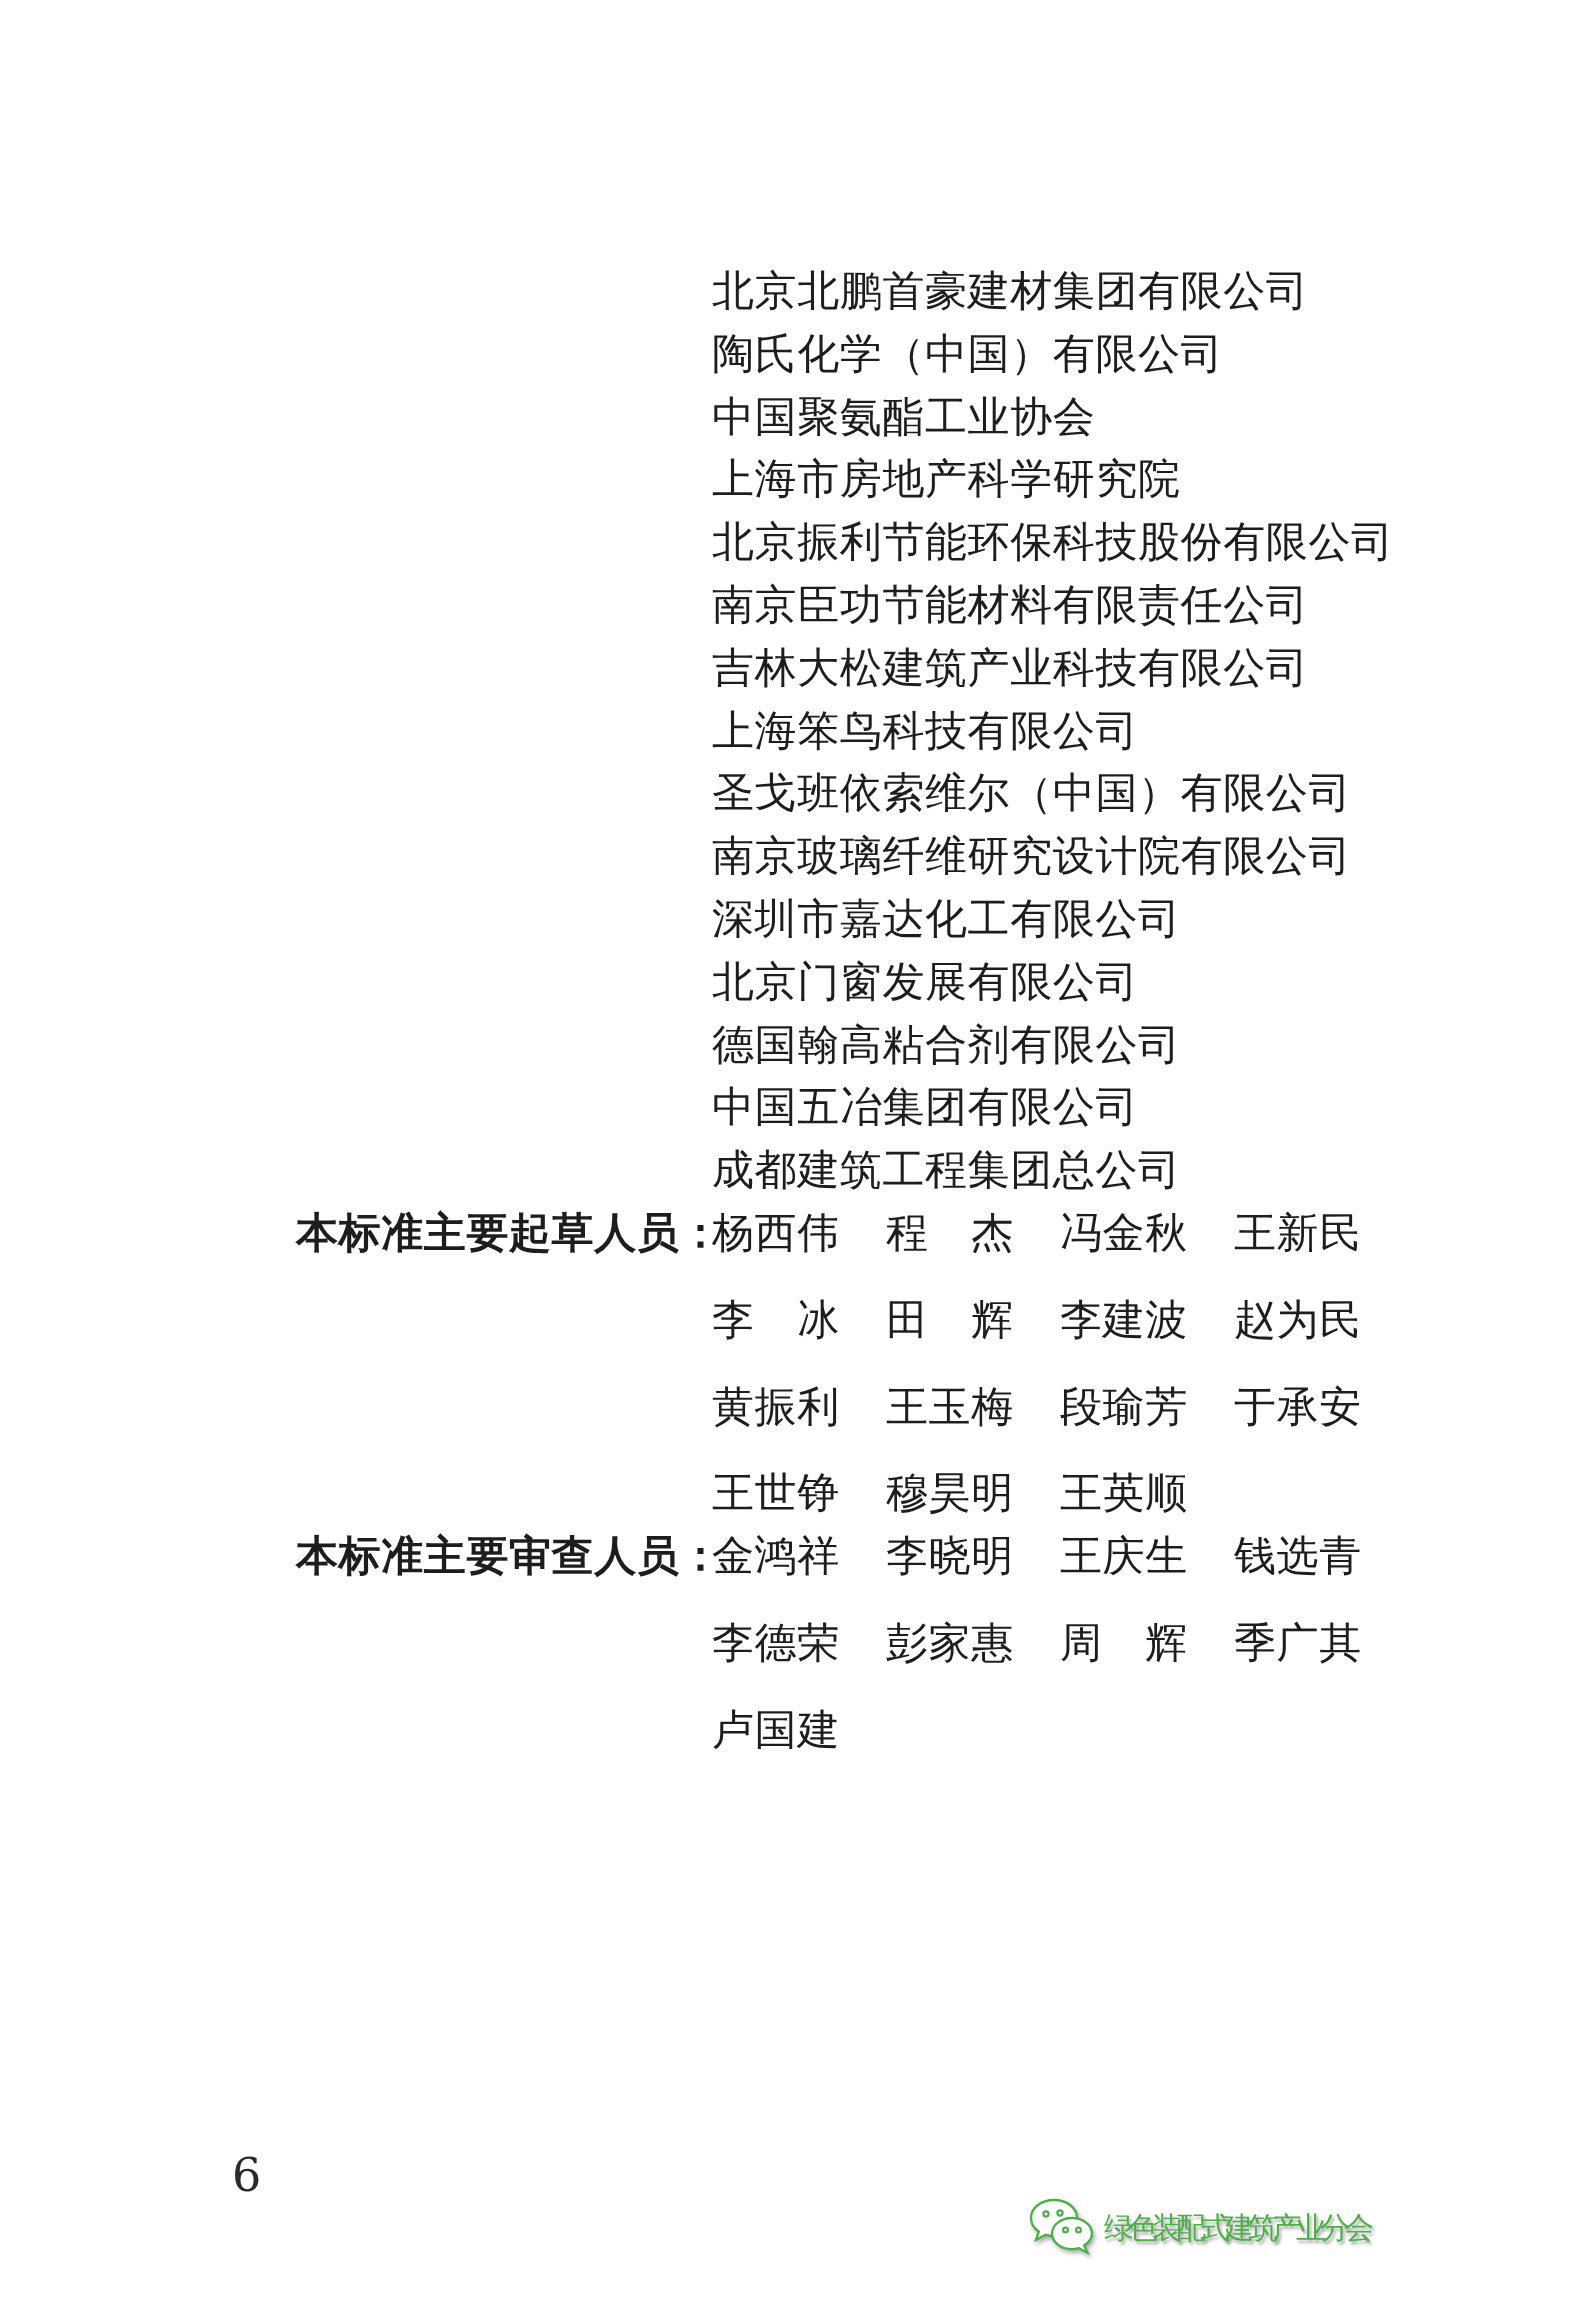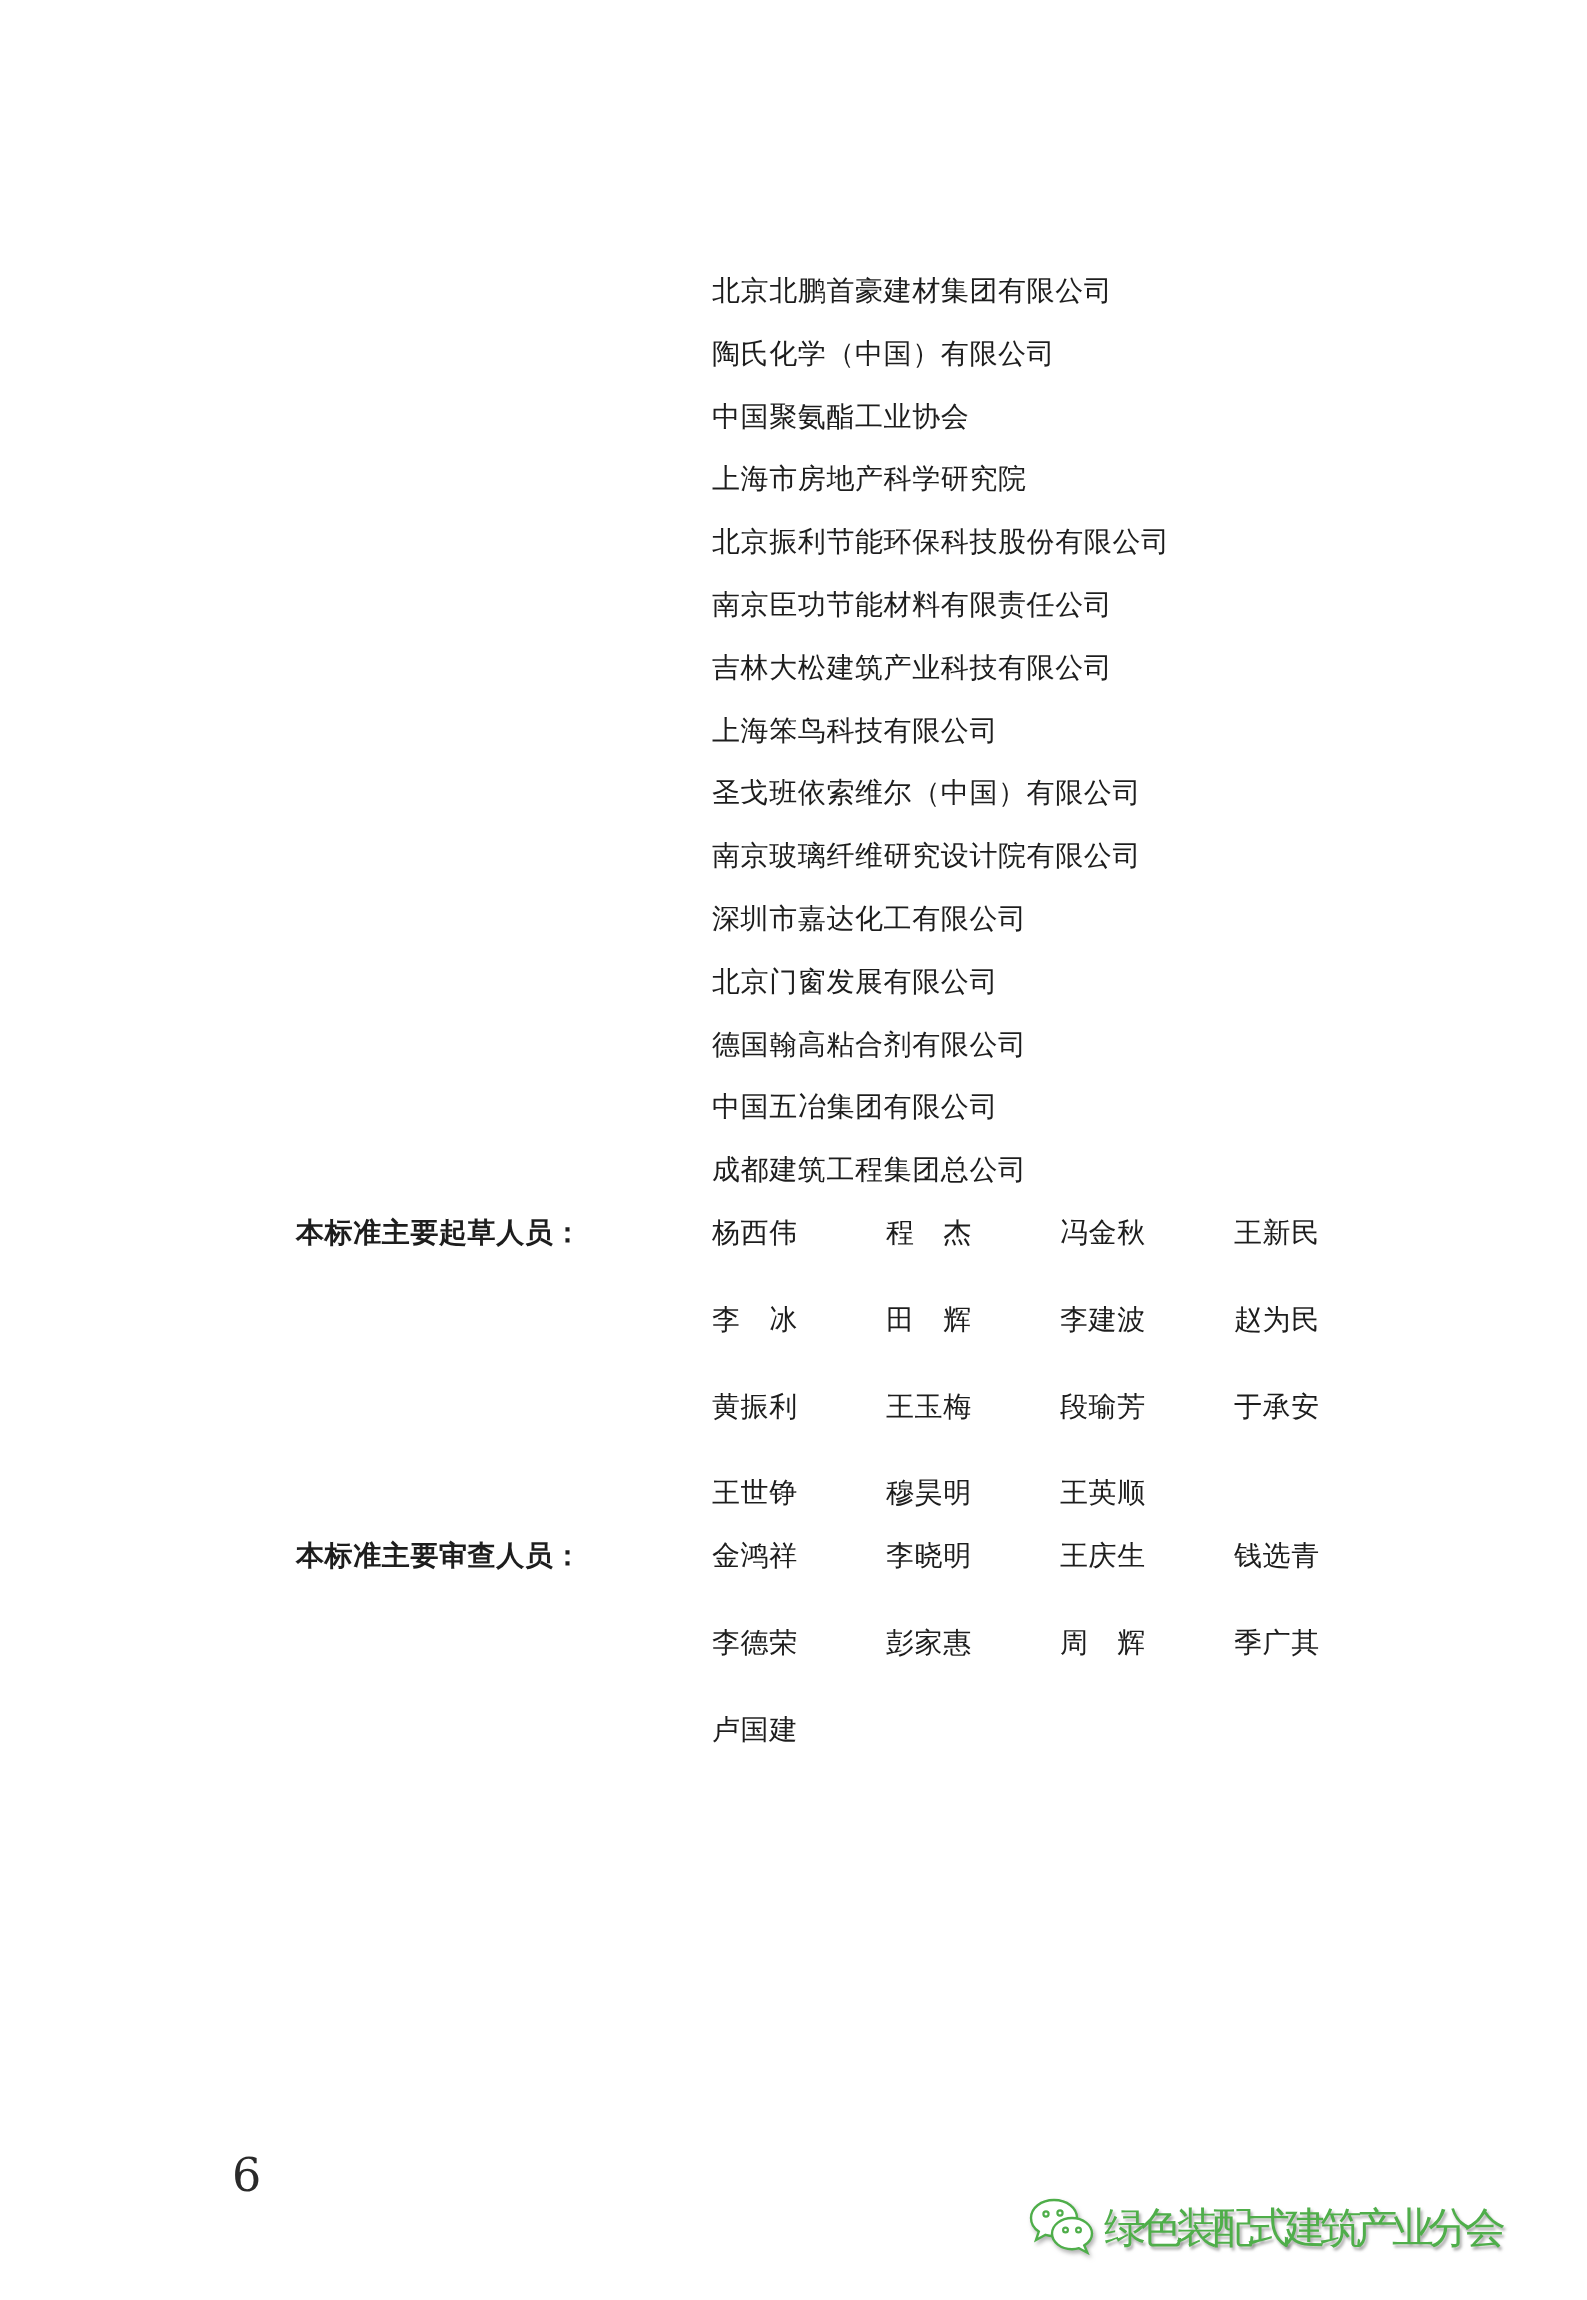--- a/index.html
+++ b/index.html
@@ -8,21 +8,21 @@
     background:#ffffff;
     position:relative;
     font-family:"Liberation Serif","DejaVu Serif",serif;
     color:#1d1d1d;
     overflow:hidden;
   }
   .textblock {
     position:absolute;
     left:296px; top:260px;
     width:1260px;
-    font-size:28px;
+    font-size:42px;
     letter-spacing:0.6px;
     line-height:62.8px;
   }
   .company { padding-left:416px; white-space:nowrap; }
   .staff-row { white-space:nowrap; }
   .staff-label { display:inline-block; width:416px; vertical-align:top;font-weight:bold; }
   .indent { padding-left:416px;margin-top:24px; }
   .name { display:inline-block; width:128px; margin-right:46px; white-space:nowrap; vertical-align:top; }
   .pagenum {
     position:absolute;
@@ -36,21 +36,21 @@
     left:1024px; top:2196px;
     display:flex; align-items:center;
   }
   .wm-logo {
     width:74px; height:64px;
     margin-right:6px;
     filter:drop-shadow(2px 3px 2px rgba(115,115,115,0.55));
   }
   .wm-text {
     font-family:"DejaVu Sans","Liberation Sans",sans-serif;
-    font-size:42px; line-height:64px;
+    font-size:30px; line-height:64px;
     letter-spacing:-6px;
     white-space:nowrap;
     text-shadow:2px 3px 3px rgba(110,110,110,0.6), -1px -1px 1px rgba(255,255,255,0.9);
   }
 </style>
 </head>
 <body>
 
 <div class="textblock">
   <div class="company">北京北鹏首豪建材集团有限公司</div>

